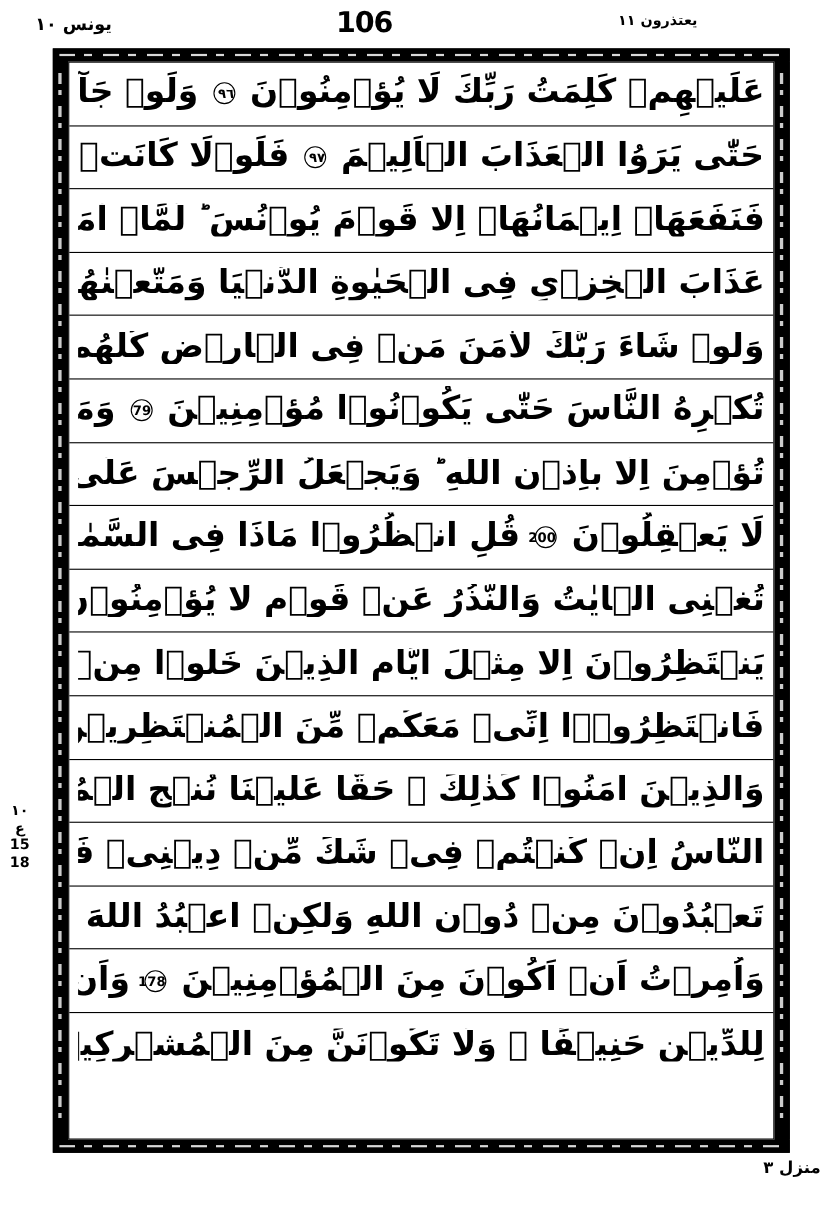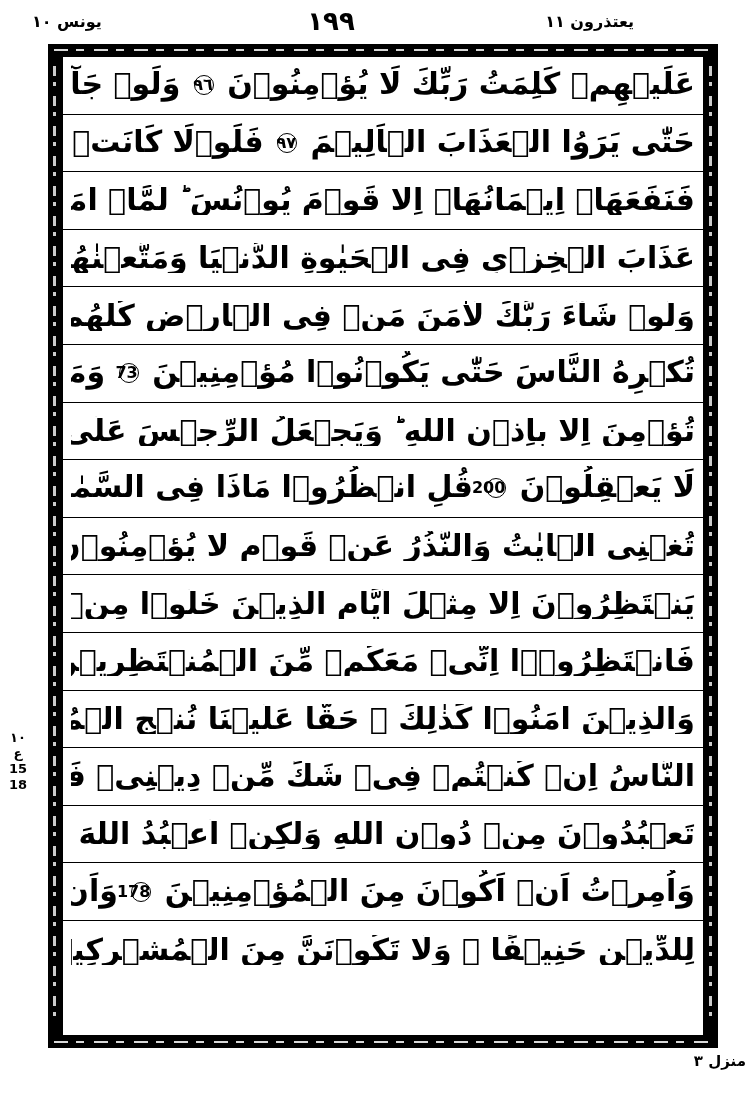--- a/index.html
+++ b/index.html
@@ -1,50 +1,50 @@
 <!DOCTYPE html>
 <html><head>
 <meta charset="utf-8">
 <style>
   html, body { margin: 0; padding: 0; background: #ffffff; }
   body { width: 746px; height: 1108px; position: relative; overflow: hidden;
          font-family: "DejaVu Sans", sans-serif; color: #000; }
   .header { position: absolute; left: 0; top: 0; width: 662px; height: 46px; text-decoration: underline; }
   .hdr-left { position: absolute; left: 32px; top: 12px; font-size: 16px; font-weight: bold; direction: rtl; }
   .hdr-center { position: absolute; left: 0; right: 0; top: 6px; text-align: center; font-size: 26px; font-weight: bold; letter-spacing: -1px; }
-  .hdr-right { position: absolute; right: 28px; top: 12px; font-size: 16px; font-weight: bold; direction: rtl; }
+  .hdr-right { position: absolute; right: 28px; top: 12px; font-size: 13px; font-weight: bold; direction: rtl; }
   .frame { position: absolute; left: 48px; top: 44px; width: 670px; height: 1004px;
            background: #000; box-sizing: border-box; }
   .band-top, .band-bottom { position: absolute; left: 0; width: 100%; height: 12px; background: #000; overflow: hidden; }
   .band-top { top: 0; } .band-bottom { bottom: 0; }
   .band-top::before, .band-bottom::before { content: ""; position: absolute; left: 6px; right: 6px; top: 5px; height: 2px;
            background: repeating-linear-gradient(90deg, #fff 0 14px, transparent 14px 22px, #fff 22px 30px, transparent 30px 40px); opacity: 0.85; }
   .side-left, .side-right { position: absolute; top: 12px; bottom: 12px; width: 14px; background: #000; }
   .side-left { left: 0; } .side-right { right: 0; }
   .side-left::before, .side-right::before { content: ""; position: absolute; left: 5px; width: 3px; top: 10px; bottom: 10px;
            background: repeating-linear-gradient(180deg, #fff 0 10px, transparent 10px 16px, #fff 16px 20px, transparent 20px 30px); opacity: 0.8; }
   .text-area { position: absolute; left: 14px; right: 14px; top: 12px; bottom: 12px; background: #fff;
                border: 1px solid #000; box-sizing: border-box; }
   .line { position: relative; height: 57.6px; border-bottom: 1px solid #000; box-sizing: border-box;
           display: flex; align-items: center; justify-content: space-between; direction: rtl;
           padding: 0 8px; }
   .line:last-child { border-bottom: none; }
   .line-text { font-family: "DejaVu Sans", sans-serif; font-weight: bold; font-size: 30px; line-height: 1;
                direction: rtl; white-space: nowrap; text-align: justify; text-align-last: justify; width: 100%; overflow: hidden; }
-  .ayah { display: inline-block; font-size: 16px; font-weight: bold; border: 1.5px solid #000; border-radius: 50%;
+  .ayah { display: inline-block; font-size: 12px; font-weight: bold; border: 1.5px solid #000; border-radius: 50%;
           width: 18px; height: 18px; line-height: 18px; text-align: center; vertical-align: middle; margin: 12px 3px; }
   .ruku { position: absolute; left: 4px; top: 718px; width: 28px; text-align: center; font-size: 13px; font-weight: bold; line-height: 1.2; margin-top: 12px; }
   .footer { position: absolute; left: 0; right: 0; top: 1052px; font-size: 15px; font-weight: bold; direction: rtl; }
 </style>
 </head>
 <body>
 
 <div class="header">
   <div class="hdr-left">يونس ١٠</div>
-  <div class="hdr-center">١٩٩</div>
+  <div class="hdr-center">106</div>
   <div class="hdr-right">يعتذرون ١١</div>
 </div>
 
 <div class="ruku">
   <div>١٠</div>
   <div>ع</div>
   <div>15</div>
   <div>18</div>
 </div>
 
@@ -64,21 +64,21 @@
     <div class="line">
         <div class="line-text"><span>فَنَفَعَهَاۤ اِيۡمَانُهَاۤ اِلَّا قَوۡمَ يُوۡنُسَ ؕ لَمَّاۤ اٰمَنُوۡا كَشَفۡنَا عَنۡهُمۡ</span></div>
       </div>
     <div class="line">
         <div class="line-text"><span>عَذَابَ الۡخِزۡىِ فِى الۡحَيٰوةِ الدُّنۡيَا وَمَتَّعۡنٰهُمۡ اِلٰى حِيۡنٍ</span> </div>
       </div>
     <div class="line">
         <div class="line-text"><span>وَلَوۡ شَآءَ رَبُّكَ لَاٰمَنَ مَنۡ فِى الۡاَرۡضِ كُلُّهُمۡ جَمِيۡعًا ؕ اَفَاَنۡتَ</span></div>
       </div>
     <div class="line">
-        <div class="line-text"><span>تُكۡرِهُ النَّاسَ حَتّٰى يَكُوۡنُوۡا مُؤۡمِنِيۡنَ</span> <span class="ayah">73</span> <span>وَمَا كَانَ لِنَفۡسٍ اَنۡ</span></div>
+        <div class="line-text"><span>تُكۡرِهُ النَّاسَ حَتّٰى يَكُوۡنُوۡا مُؤۡمِنِيۡنَ</span> <span class="ayah">79</span> <span>وَمَا كَانَ لِنَفۡسٍ اَنۡ</span></div>
       </div>
     <div class="line">
         <div class="line-text"><span>تُؤۡمِنَ اِلَّا بِاِذۡنِ اللّٰهِ ؕ وَيَجۡعَلُ الرِّجۡسَ عَلَى الَّذِيۡنَ</span></div>
       </div>
     <div class="line">
         <div class="line-text"><span>لَا يَعۡقِلُوۡنَ</span> <span class="ayah">200</span> <span>قُلِ انۡظُرُوۡا مَاذَا فِى السَّمٰوٰتِ وَالۡاَرۡضِ ؕ وَمَا</span></div>
       </div>
     <div class="line">
         <div class="line-text"><span>تُغۡنِى الۡاٰيٰتُ وَالنُّذُرُ عَنۡ قَوۡمٍ لَّا يُؤۡمِنُوۡنَ</span>  </div>
       </div>

